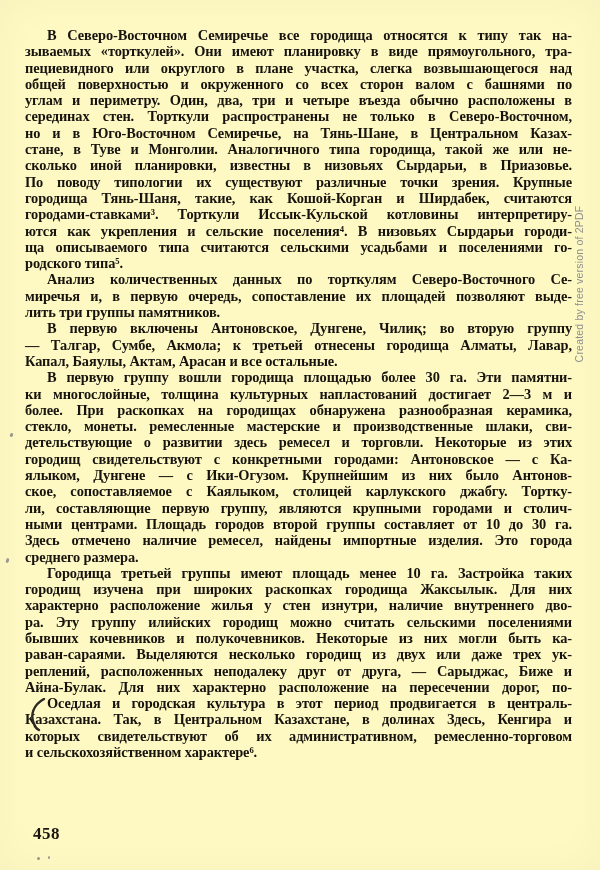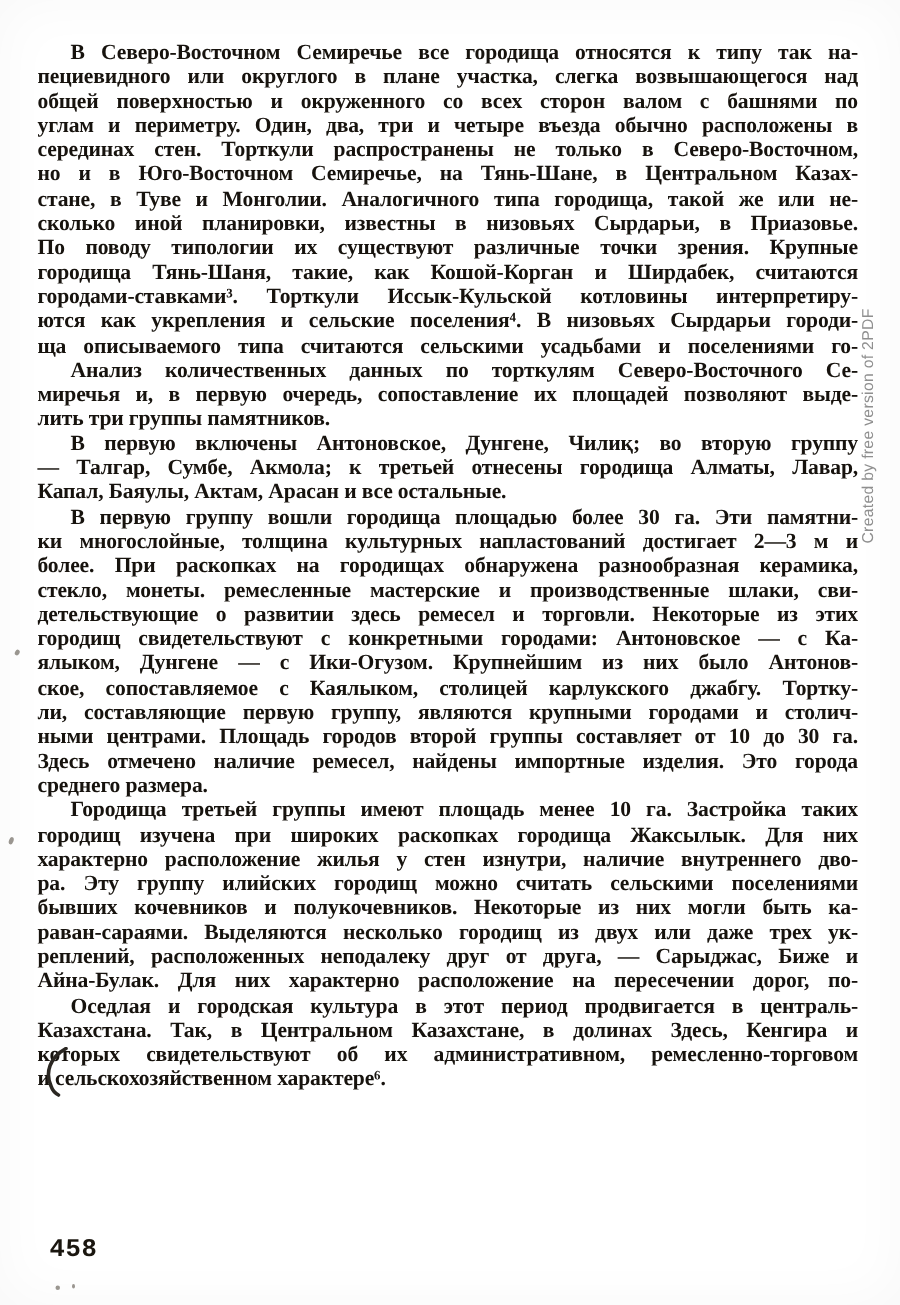--- a/index.html
+++ b/index.html
@@ -1,19 +1,19 @@
 <!DOCTYPE html>
 <html><head>
 <meta charset="utf-8">
 <style>
   html,body{margin:0;padding:0;}
   body{width:600px;height:870px;overflow:hidden;background:#e9e8e6;}
   .page{
     position:relative;width:600px;height:870px;
-    background:#ffffff;
+    background:#fef9c3;
     box-shadow:inset 0 0 40px rgba(0,0,0,0.03);
   }
   .textblock{
     position:absolute;left:25px;top:27px;width:547px;
   }
   .ln{
     font-family:"Liberation Serif","DejaVu Serif",serif;
     font-weight:bold;
     font-size:14.4px;
     line-height:16.3px;
@@ -22,21 +22,21 @@
     text-align:justify;
     text-align-last:justify;
     letter-spacing:-0.1px;
     white-space:normal;
     overflow:visible;
   }
   .ln.ind{text-indent:22px;}
   .ln.end{text-align-last:left;}
   .pagenum{
     position:absolute;left:33px;top:824px;
-    font-family:Liberation Mono, monospace;
+    font-family:Liberation Serif, serif;
     font-weight:bold;font-size:17px;color:#1a160f;
     letter-spacing:0.5px;
   }
   .watermark{
     position:absolute;left:579px;top:284px;
     transform:translate(-50%,-50%) rotate(-90deg);
     white-space:nowrap;
     font-family:"Liberation Sans","DejaVu Sans",sans-serif;
     font-size:10.5px;color:#8f8f8f;letter-spacing:0.2px;
   }
@@ -47,32 +47,34 @@
   .s3{left:37px;top:857px;width:3px;height:3px;}
   .s4{left:48px;top:856px;width:2px;height:3px;}
 </style>
 </head>
 <body>
 
 <div class="page">
 
   <div class="textblock">
     <div class="ln ind">В Северо-Восточном Семиречье все городища относятся к типу так на-</div>
+    <div class="ln">зываемых «торткулей». Они имеют планировку в виде прямоугольного, тра-</div>
     <div class="ln">пециевидного или округлого в плане участка, слегка возвышающегося над</div>
     <div class="ln">общей поверхностью и окруженного со всех сторон валом с башнями по</div>
     <div class="ln">углам и периметру. Один, два, три и четыре въезда обычно расположены в</div>
     <div class="ln">серединах стен. Торткули распространены не только в Северо-Восточном,</div>
     <div class="ln">но и в Юго-Восточном Семиречье, на Тянь-Шане, в Центральном Казах-</div>
     <div class="ln">стане, в Туве и Монголии. Аналогичного типа городища, такой же или не-</div>
     <div class="ln">сколько иной планировки, известны в низовьях Сырдарьи, в Приазовье.</div>
     <div class="ln">По поводу типологии их существуют различные точки зрения. Крупные</div>
     <div class="ln">городища Тянь-Шаня, такие, как Кошой-Корган и Ширдабек, считаются</div>
     <div class="ln">городами-ставками³. Торткули Иссык-Кульской котловины интерпретиру-</div>
     <div class="ln">ются как укрепления и сельские поселения⁴. В низовьях Сырдарьи городи-</div>
     <div class="ln">ща описываемого типа считаются сельскими усадьбами и поселениями го-</div>
+    <div class="ln end">родского типа⁵.</div>
     <div class="ln ind">Анализ количественных данных по торткулям Северо-Восточного Се-</div>
     <div class="ln">миречья и, в первую очередь, сопоставление их площадей позволяют выде-</div>
     <div class="ln end">лить три группы памятников.</div>
     <div class="ln ind">В первую включены Антоновское, Дунгене, Чилиқ; во вторую группу</div>
     <div class="ln">— Талгар, Сумбе, Акмола; к третьей отнесены городища Алматы, Лавар,</div>
     <div class="ln end">Капал, Баяулы, Актам, Арасан и все остальные.</div>
     <div class="ln ind">В первую группу вошли городища площадью более 30 га. Эти памятни-</div>
     <div class="ln">ки многослойные, толщина культурных напластований достигает 2—3 м и</div>
     <div class="ln">более. При раскопках на городищах обнаружена разнообразная керамика,</div>
     <div class="ln">стекло, монеты. ремесленные мастерские и производственные шлаки, сви-</div>

